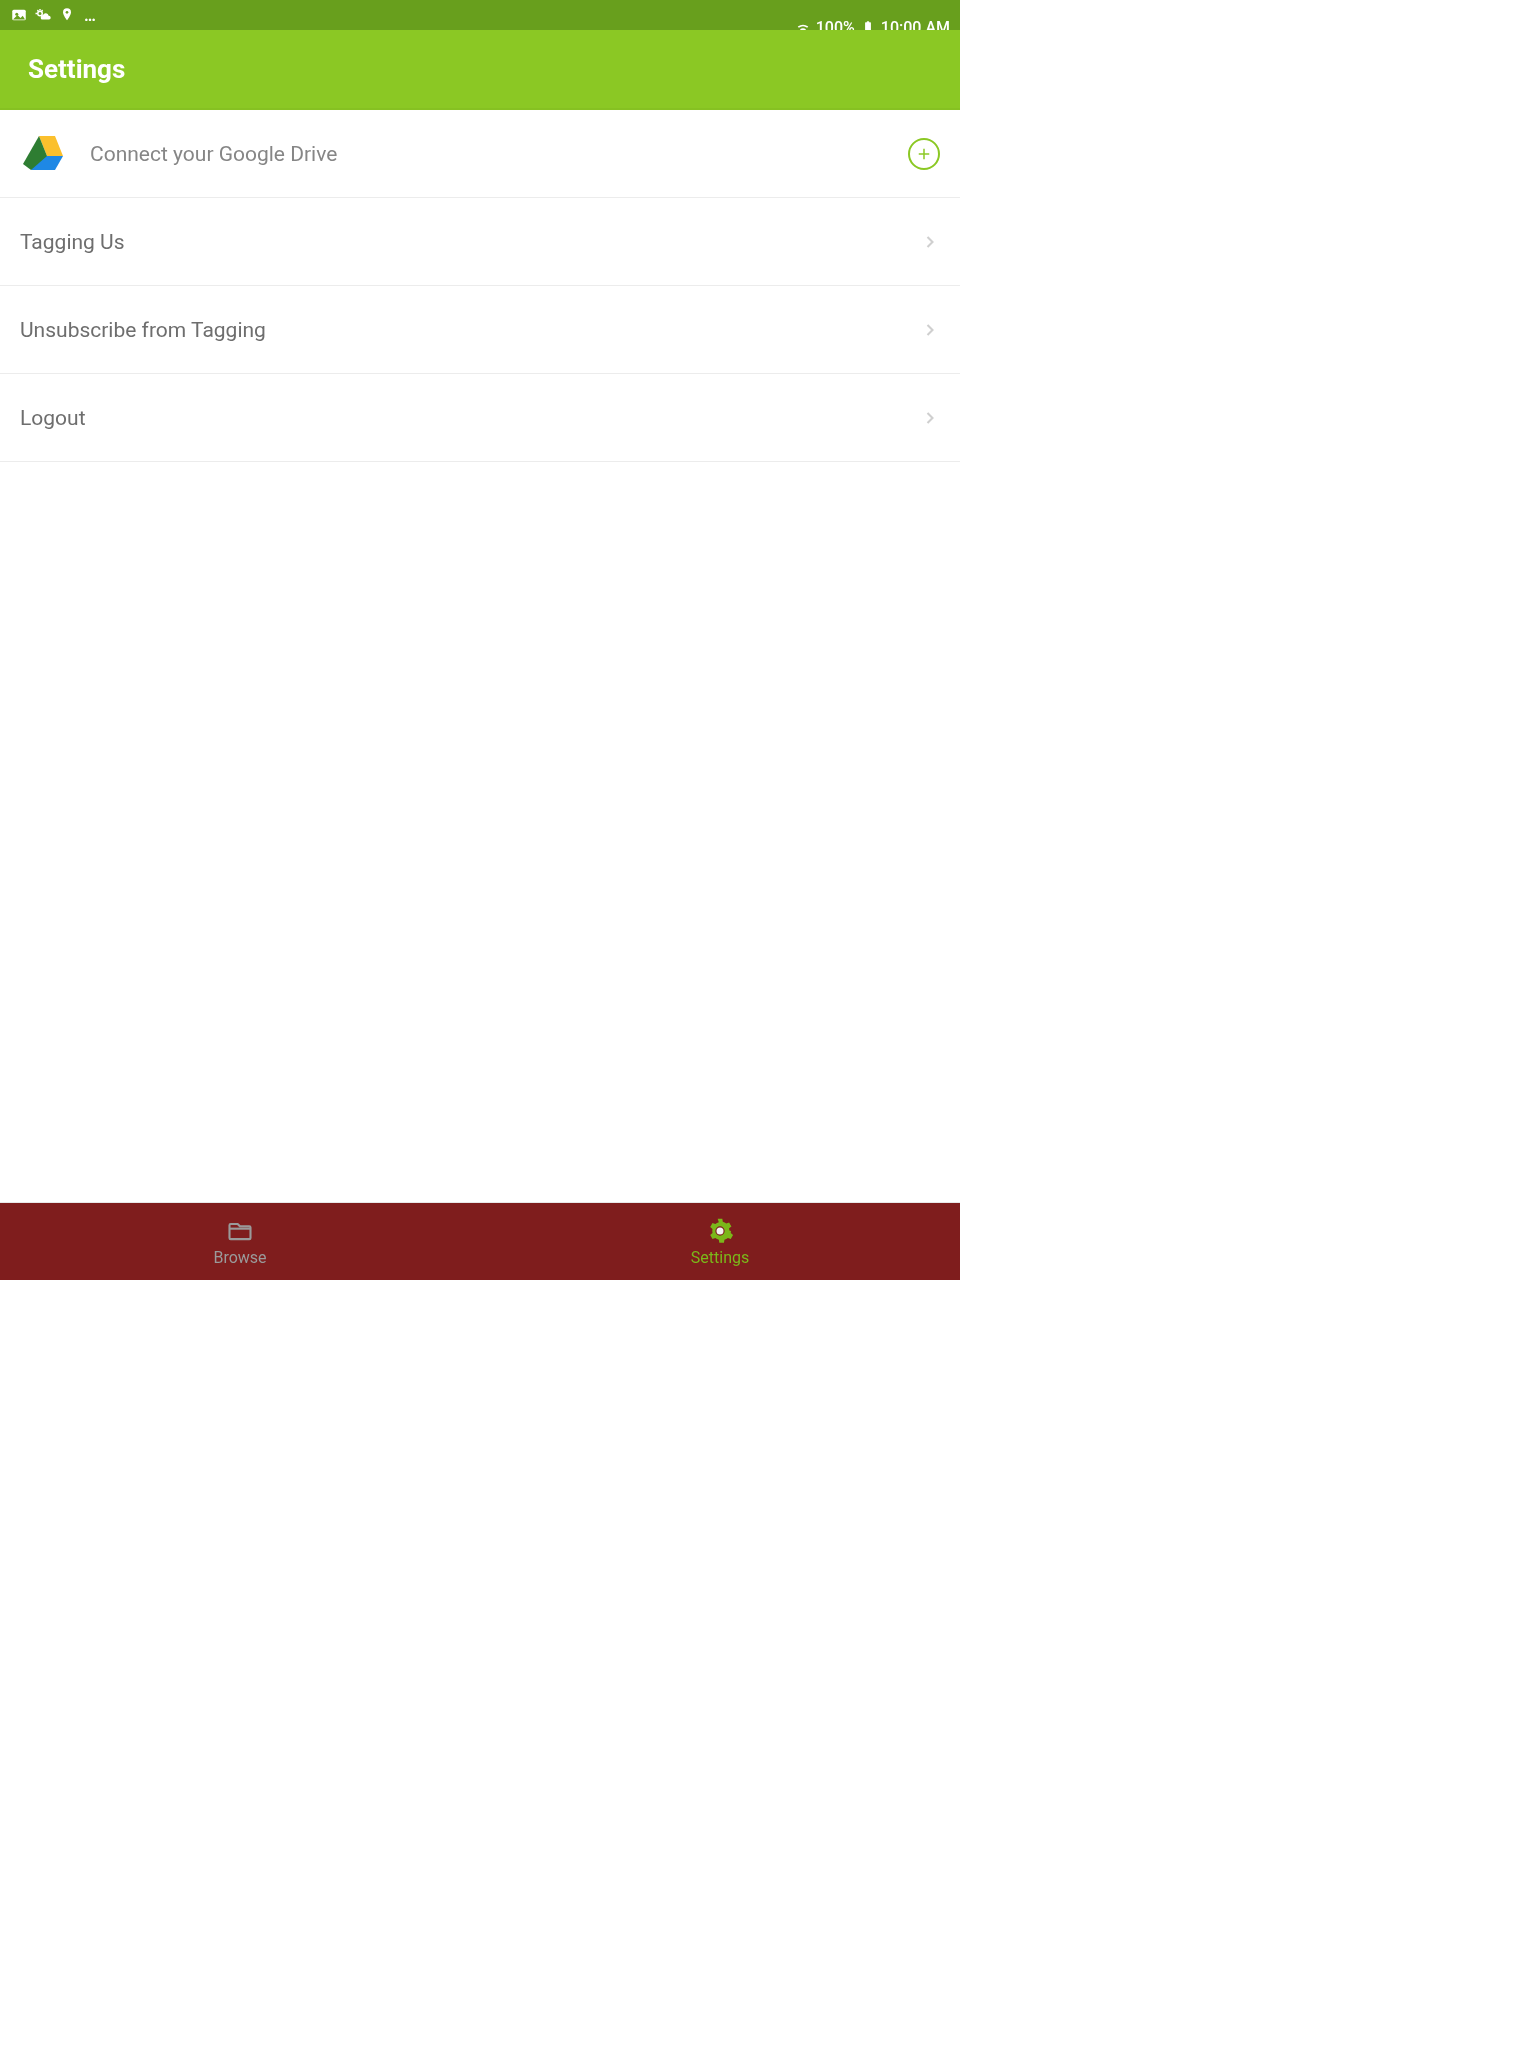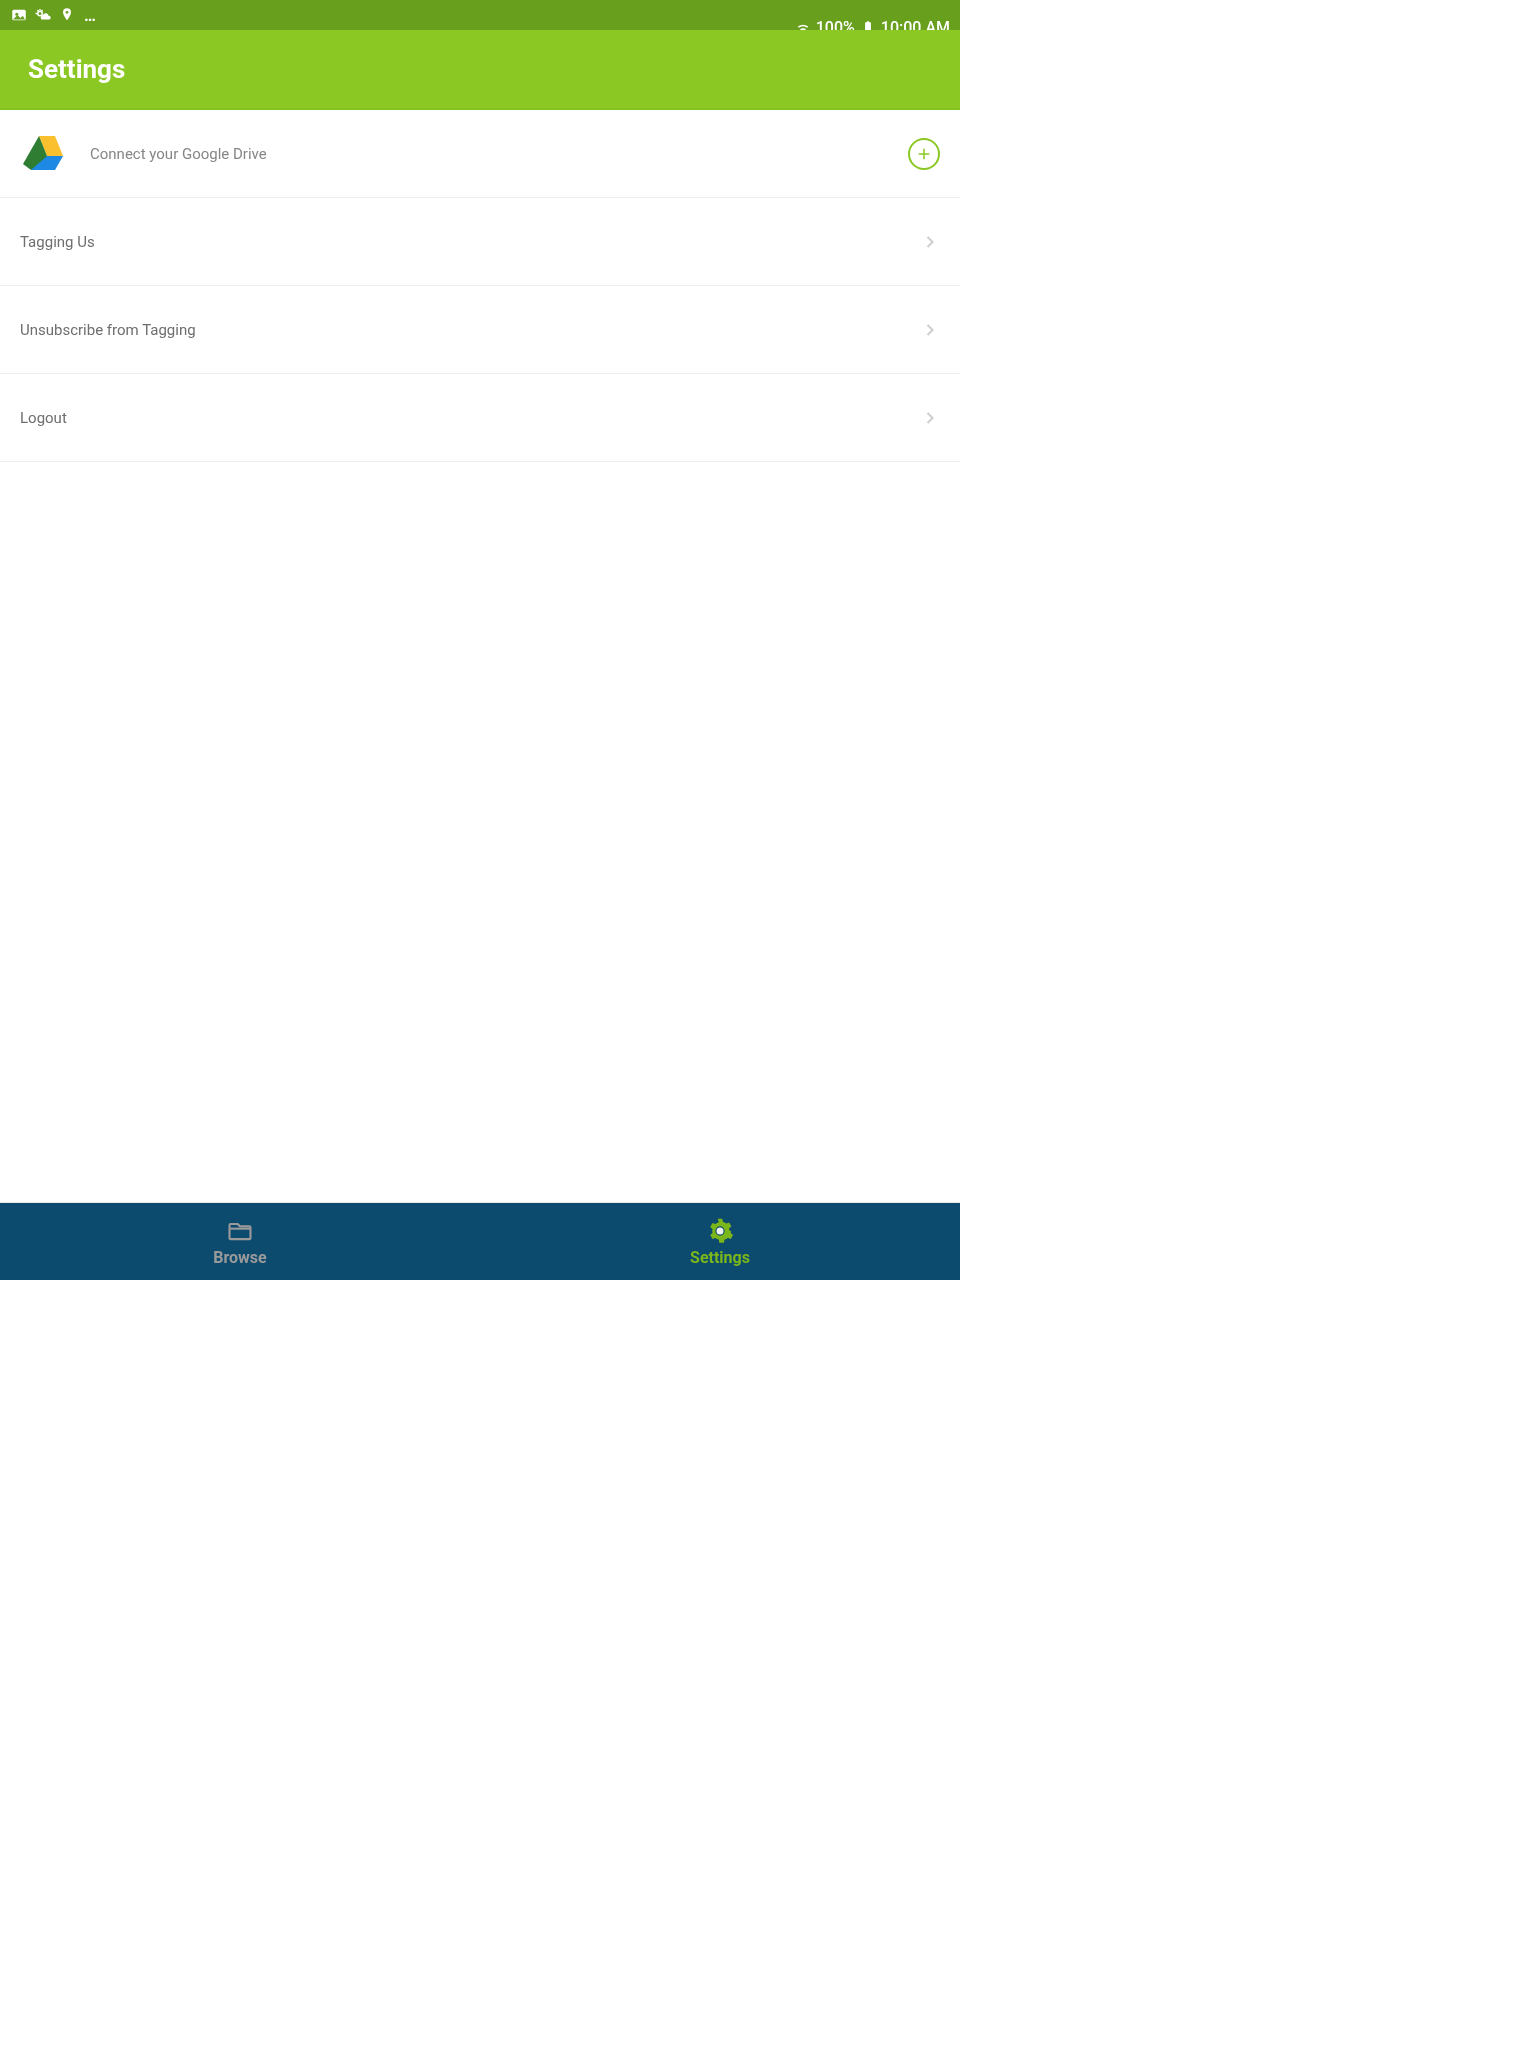--- a/index.html
+++ b/index.html
@@ -37,43 +37,42 @@
     .app-bar-title { font-size: 26px; font-weight: 700; }
     .list { flex:1; background:#fff; }
     .row {
       display:flex;
       align-items:center;
       min-height: 88px;
       padding: 0 20px;
       border-bottom: 1px solid #ececec;
       cursor:pointer;
     }
-    .row .label { font-size: 15px; color:#868686; }
+    .row .label { font-size: 21px; color:#868686; }
     .row .label.strong { color:#6e6e6e; }
     .leading-icon { width:54px; height:54px; display:flex; align-items:center; justify-content:center; margin-right: 16px; }
     .trailing { margin-left:auto; display:flex; align-items:center; }
     .plus-circle {
       width:32px; height:32px; border:2px solid #8bc824; border-radius:50%;
       display:flex; align-items:center; justify-content:center; color:#8bc824;
     }
     .plus-circle svg { display:block; }
     .chevron { color:#cfcfcf; }
     .toggle {
       width:44px; height:18px; border-radius:9px; background:#d2eeb2; position:relative;
     }
     .toggle::after{
       content:""; position:absolute; right:-4px; top:-4px; width:26px; height:26px;
       background:#8bc824; border-radius:50%;
     }
     .bottom-nav {
       height: 78px;
-      background:#0c4a6e;
+      background:#7f1d1d;
       border-top:1px solid #e8e8e8;
       display:flex;
-      font-weight:bold;
     }
     .nav-item {
       flex:1; display:flex; flex-direction:column; align-items:center; justify-content:center;
       gap:2px; font-size:16px; color:#9a9a9a; cursor:pointer;
     }
     .nav-item.active { color:#7bb71a; }
     .nav-icon { width:30px; height:30px; display:flex; align-items:center; justify-content:center; }
   </style>
 </head>
 <body>

